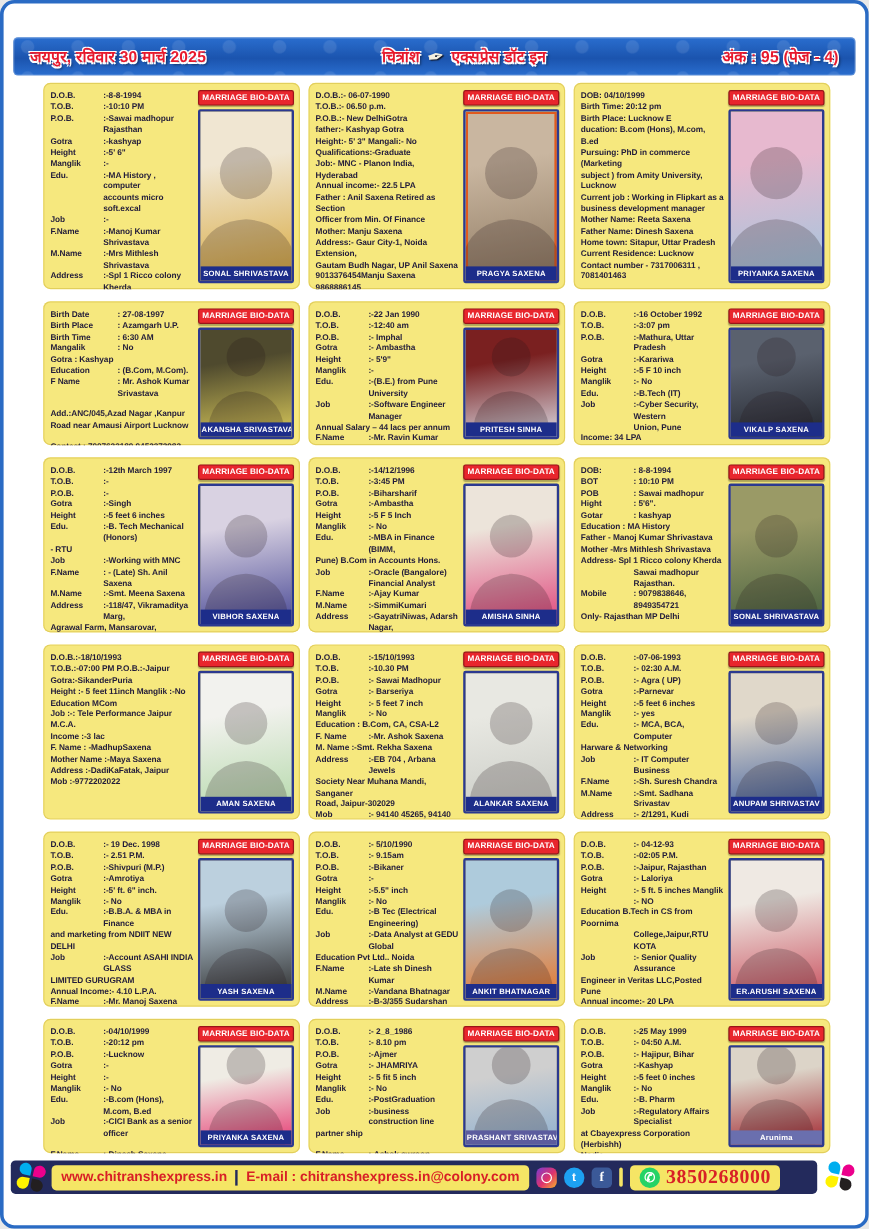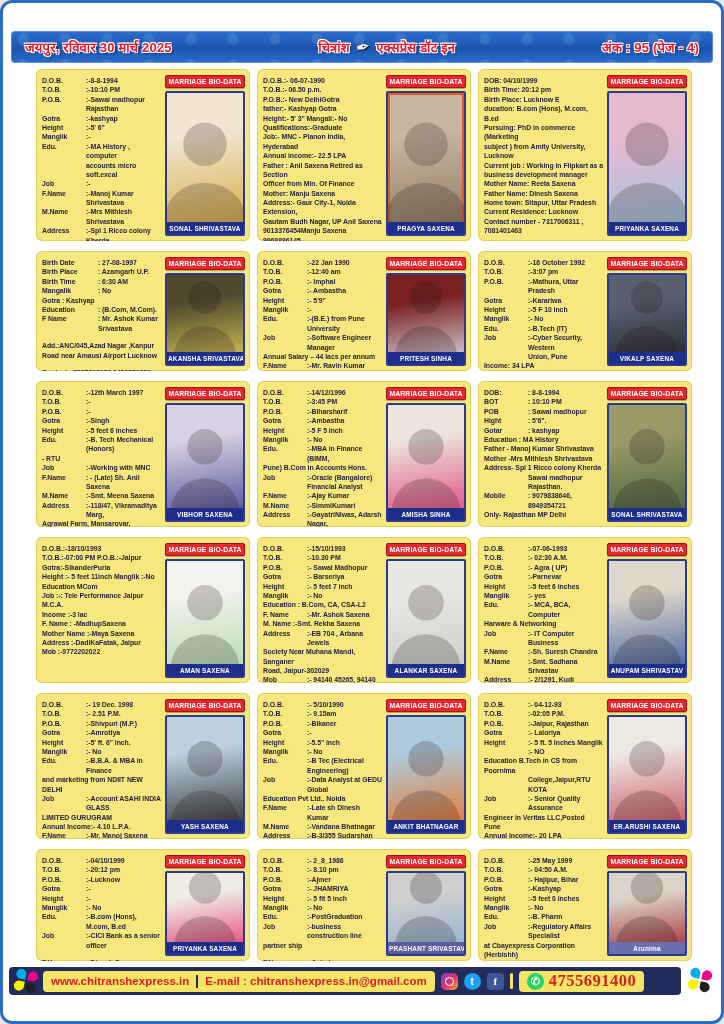--- a/index.html
+++ b/index.html
@@ -1015,31 +1015,31 @@
   <div class="footer">
     <span class="pinwheel">
         <span class="p1"></span>
         <span class="p2"></span>
         <span class="p3"></span>
         <span class="p4"></span>
       </span>
     <span class="pill">
       <span class="red">www.chitranshexpress.in</span>
       <span class="sep"></span>
-      <span class="red">E-mail : chitranshexpress.in@gmail.com</span>
+      <span class="red">E-mail : chitranshexpress.in@colony.com</span>
     </span>
     <span class="soc ig">
         <i></i>
       </span>
     <span class="soc tw">t</span>
     <span class="soc fb">f</span>
     <span class="fdiv"></span>
     <span class="pill phone-pill">
       <span class="soc wa">✆</span>
-      <span class="num">4755691400</span>
+      <span class="num">3850268000</span>
     </span>
   </div>
   <span class="pinwheel pinwheel-right">
       <span class="p1"></span>
       <span class="p2"></span>
       <span class="p3"></span>
       <span class="p4"></span>
     </span>
 
 </div>

